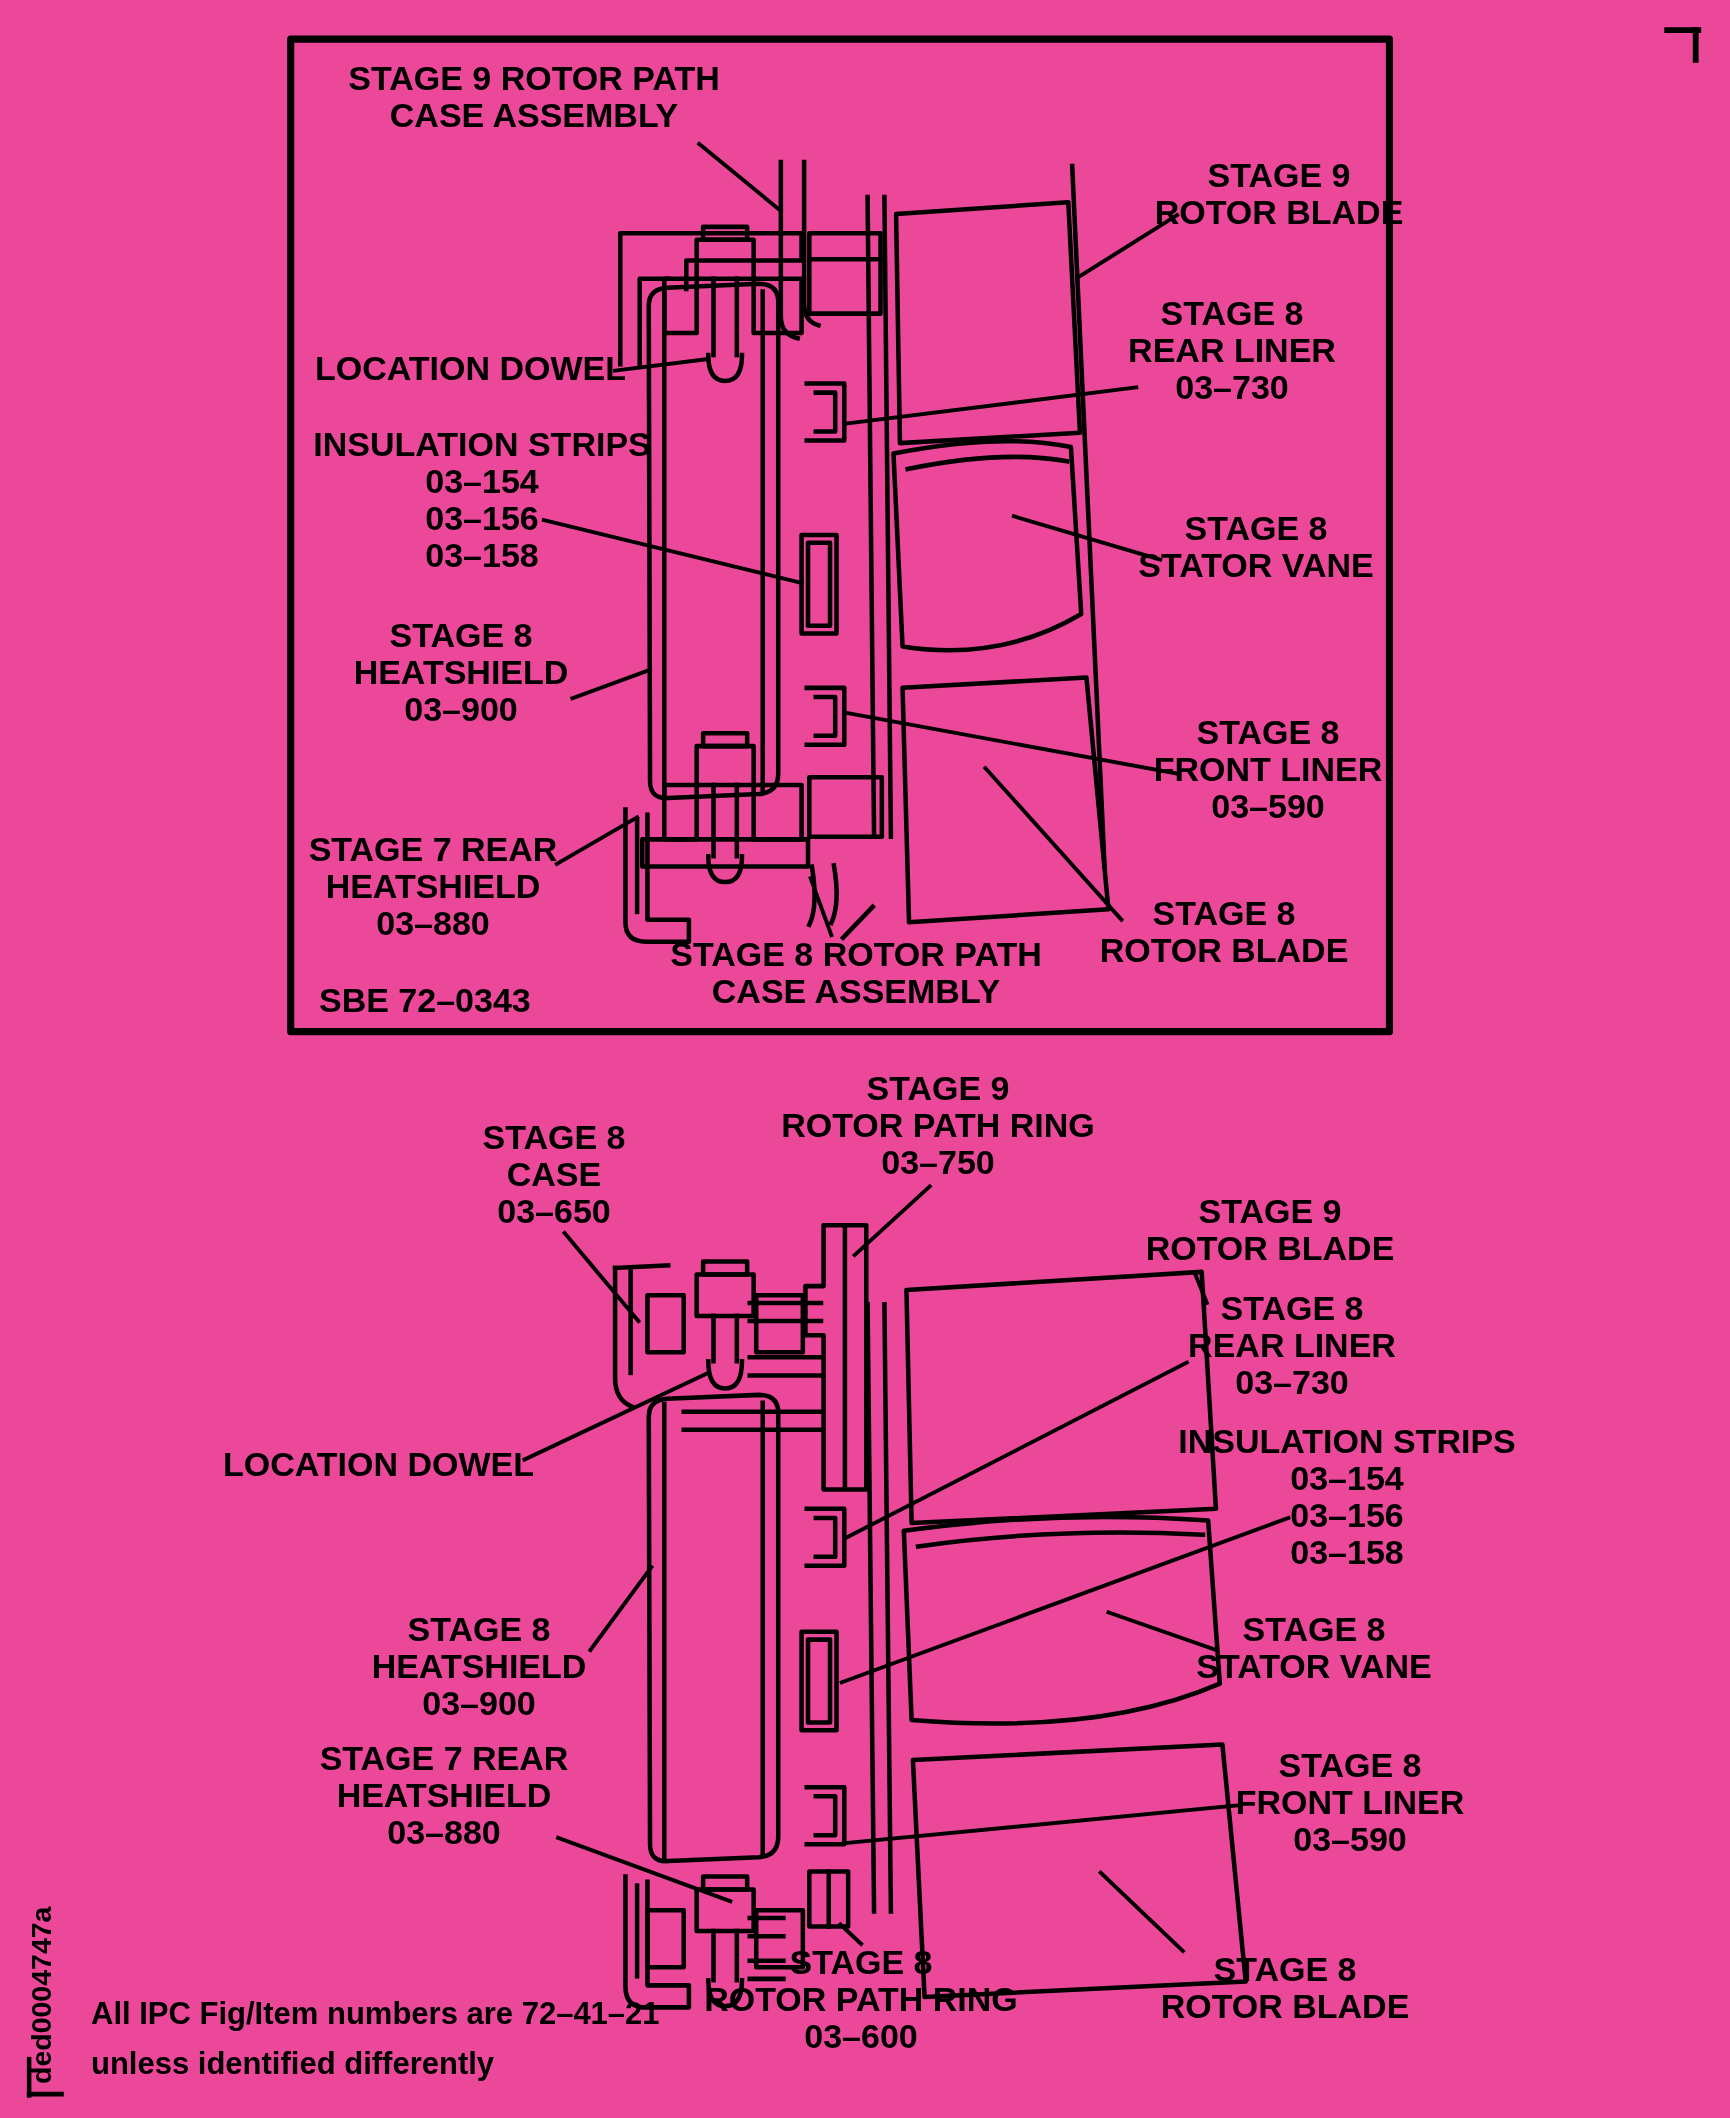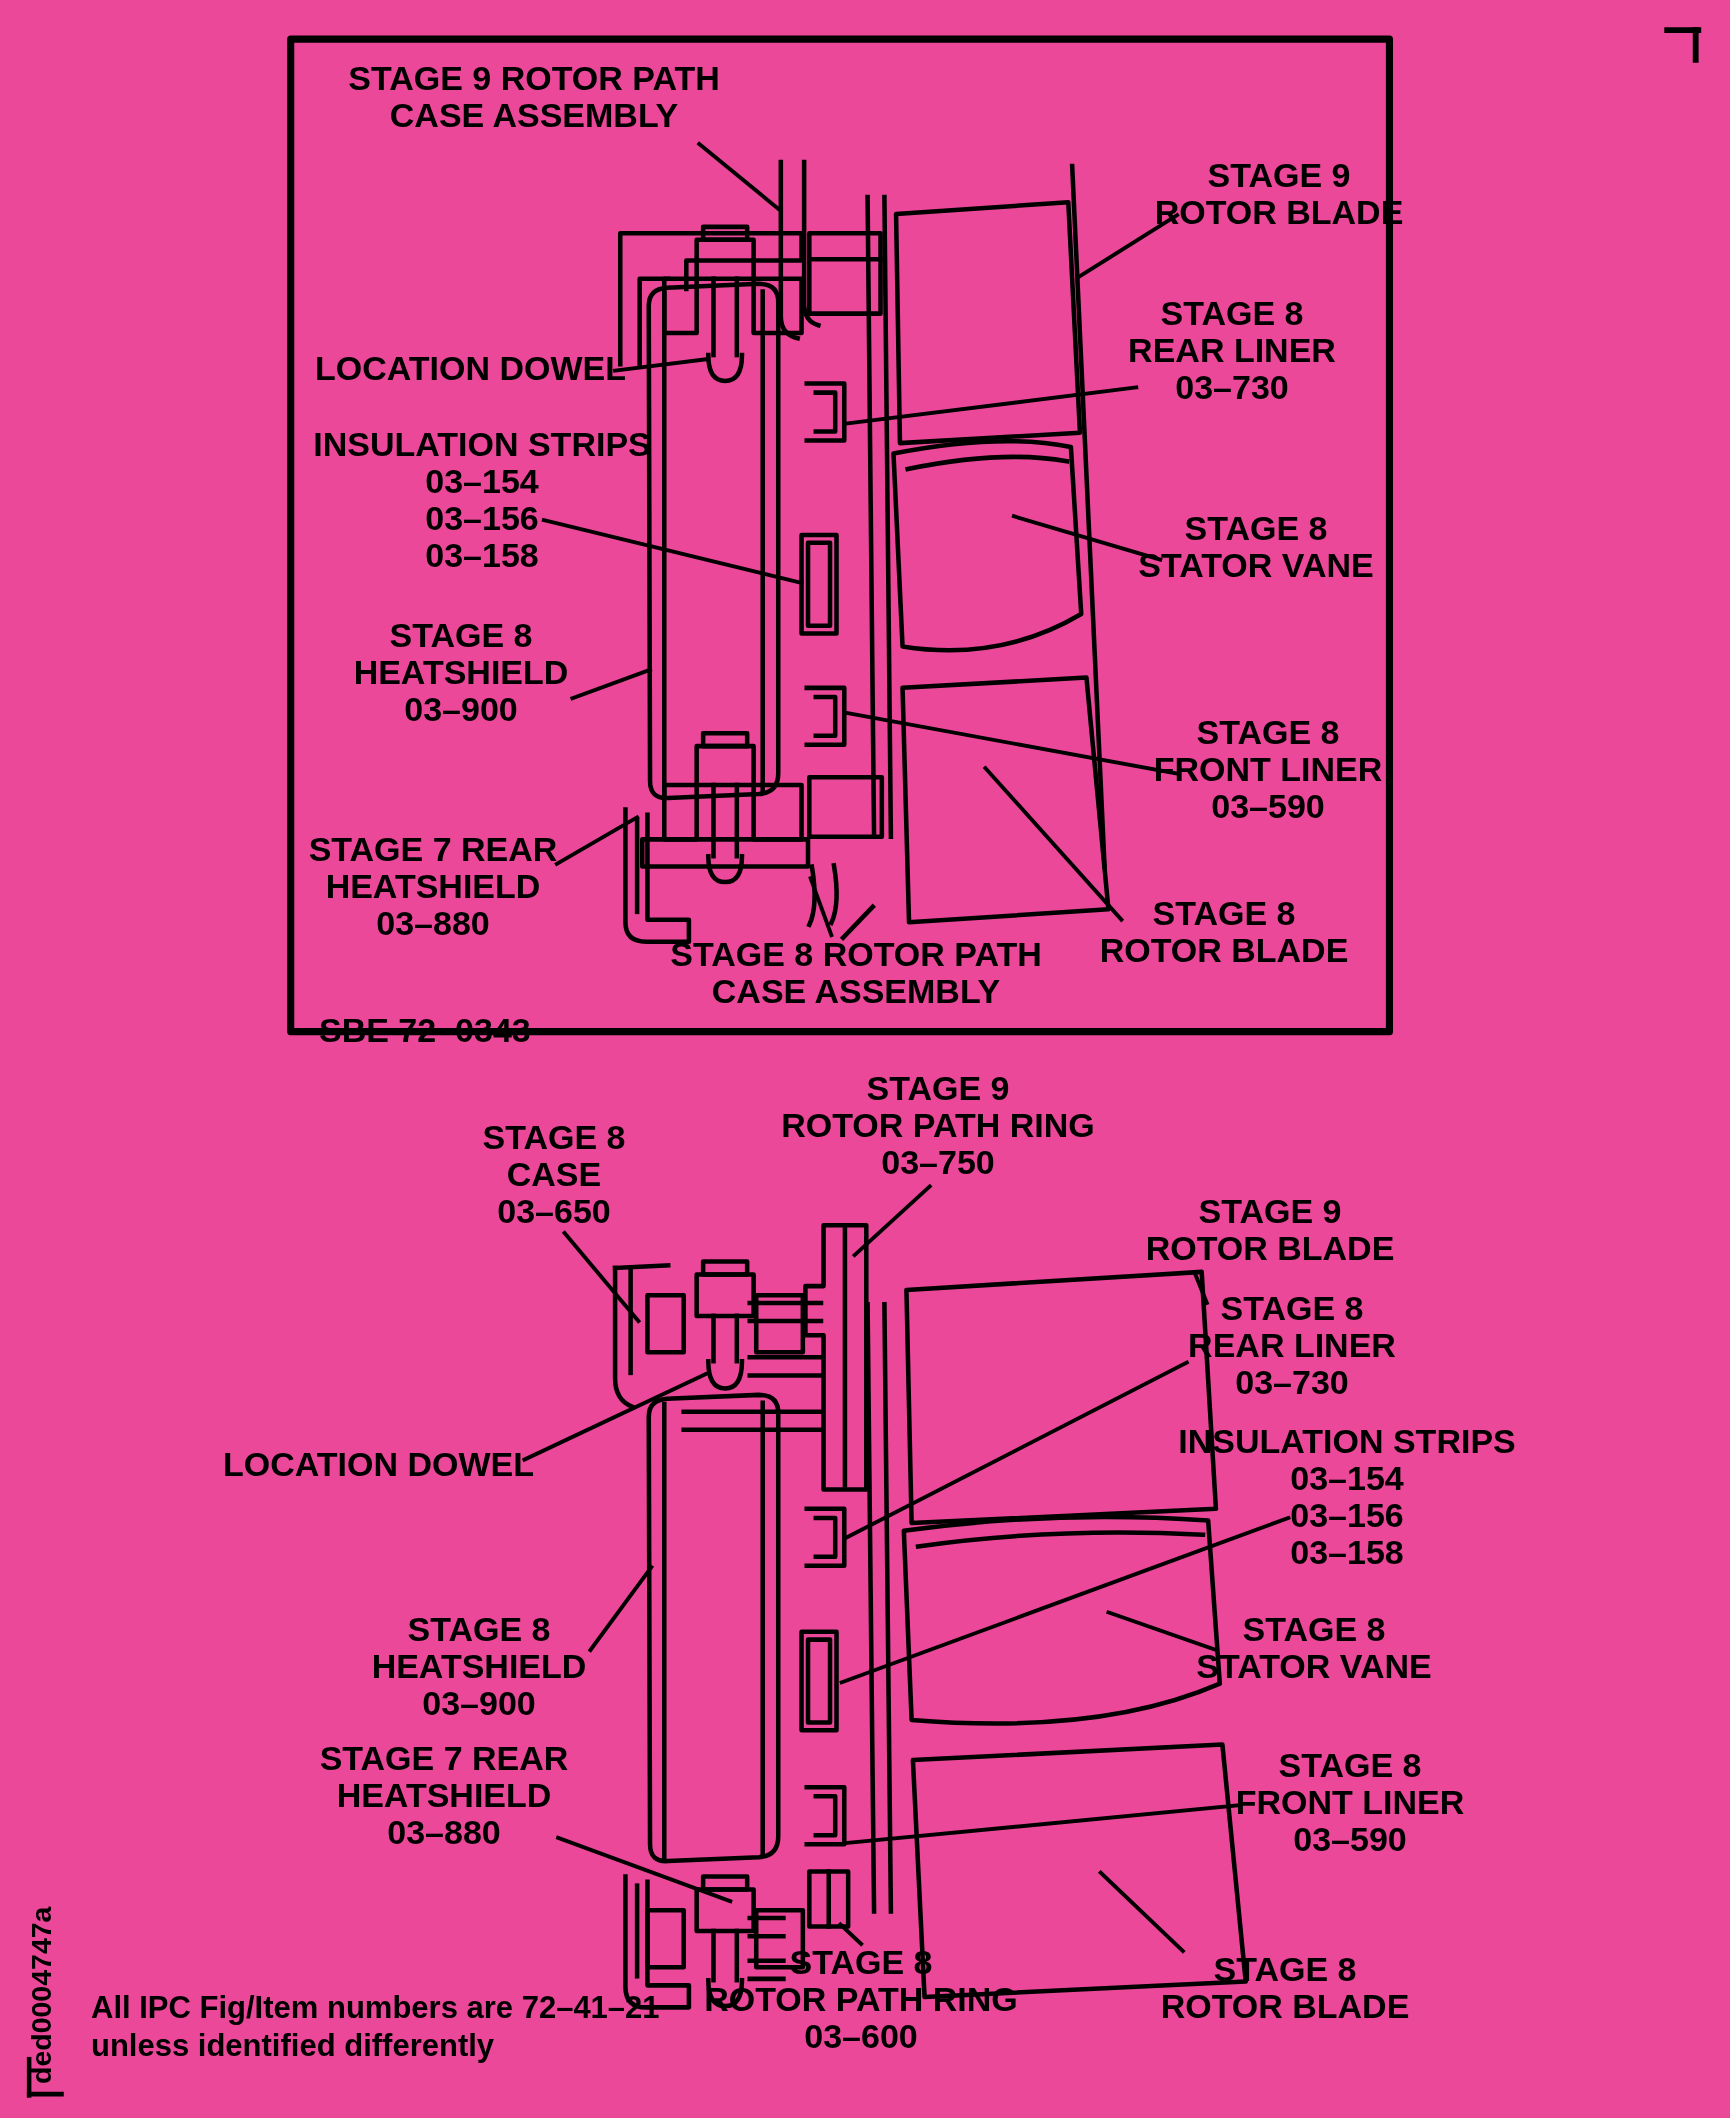--- a/index.html
+++ b/index.html
@@ -2,22 +2,22 @@
 <html style="font-size:10.4px"><head>
 <meta charset="utf-8">
 <style>
   html,body{margin:0;padding:0;background:#ffffff;}
   .page{position:relative;width:1730px;height:2119px;background:#ec4899;overflow:hidden;
         font-family:"Liberation Sans",sans-serif;color:#000;}
   svg.artwork{position:absolute;left:0;top:0;width:1730px;height:2119px;}
   .label{position:absolute;font-weight:bold;font-size:34px;line-height:37px;
          white-space:pre-line;text-align:center;transform:translateX(-50%);color:#000;}
   .label.anchor-left{transform:none;text-align:center;}
-  .figure-code{position:absolute;font-weight:bold;font-size:34px;line-height:37px;color:#000;margin-top:30px;}
-  .footer-note{position:absolute;font-weight:bold;font-size:31px;line-height:38px;
+  .figure-code{position:absolute;font-weight:bold;font-size:34px;line-height:37px;color:#000;}
+  .footer-note{position:absolute;font-weight:bold;font-size:31px;line-height:50px;
                white-space:pre-line;text-align:left;color:#000;}
   .side-code{position:absolute;font-weight:bold;font-size:28.5px;line-height:32px;
              transform:rotate(-90deg);transform-origin:top left;white-space:nowrap;color:#000;}
 </style>
 </head>
 <body>
 
 <div class="page">
 
   <svg class="artwork" viewBox="0 0 2672 3272" fill="none" stroke="#000000" stroke-width="7" stroke-linejoin="round" stroke-linecap="square">

